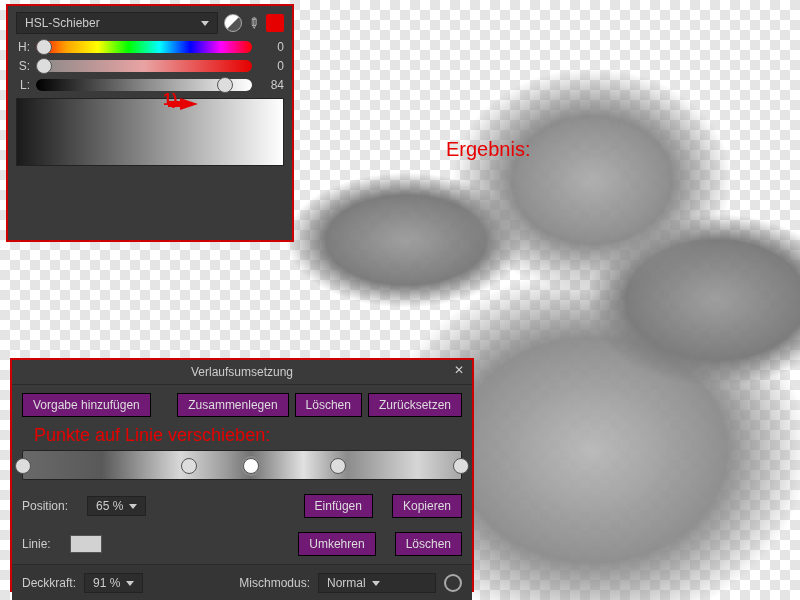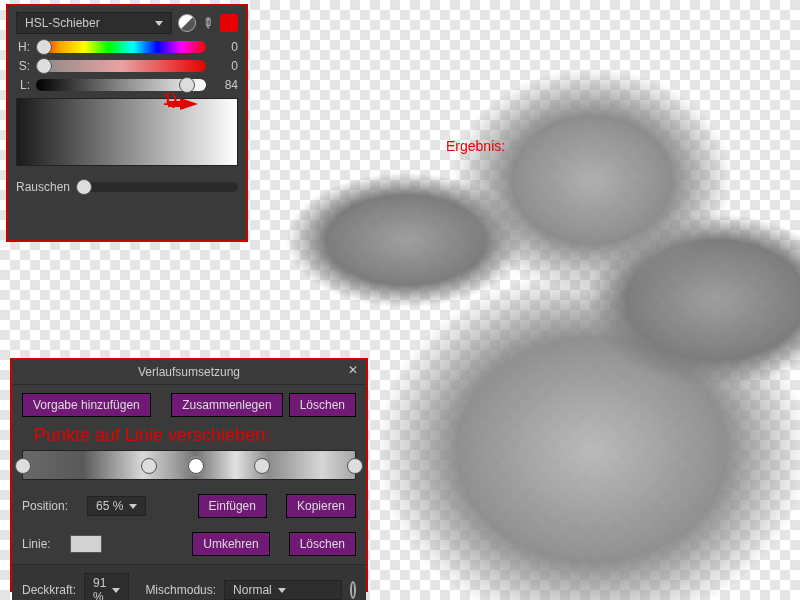--- a/index.html
+++ b/index.html
@@ -8,24 +8,24 @@
     linear-gradient(-45deg,#e5e5e5 25%,transparent 25%),
     linear-gradient(45deg,transparent 75%,#e5e5e5 75%),
     linear-gradient(-45deg,transparent 75%,#e5e5e5 75%);
     background-size:20px 20px;background-position:0 0,0 10px,10px -10px,-10px 0}
   .angel{position:absolute;right:-40px;top:0;width:620px;height:600px;background:
     radial-gradient(ellipse 200px 160px at 60% 30%,#aaa 0%,#888 40%,transparent 70%),
     radial-gradient(ellipse 180px 120px at 80% 50%,#999 0%,#777 50%,transparent 72%),
     radial-gradient(ellipse 300px 250px at 60% 75%,#b5b5b5 0%,#8a8a8a 45%,transparent 72%),
     radial-gradient(ellipse 160px 90px at 30% 40%,#9a9a9a 0%,#777 50%,transparent 75%);
     filter:grayscale(1) contrast(1.05);opacity:.95}
-  .label-erg{position:absolute;left:446px;top:138px;color:#e60000;font-size:14px;font-weight:400}
+  .label-erg{position:absolute;left:446px;top:138px;color:#e60000;font-size:20px;font-weight:400}
   
   .panel{position:absolute;background:#3a3a3a;border:2px solid #c00;box-sizing:border-box}
-  #hsl{left:6px;top:4px;width:242px;height:238px;padding:6px 8px}
+  #hsl{left:6px;top:4px;width:288px;height:238px;padding:6px 8px}
   .hsl-head{display:flex;align-items:center;gap:6px;margin-bottom:6px}
   .dd{background:#2d2d2d;color:#ccc;padding:3px 8px;border:1px solid #222;flex:1;display:flex;justify-content:space-between;align-items:center}
   .chev{border-left:4px solid transparent;border-right:4px solid transparent;border-top:5px solid #ccc}
   .circ{width:16px;height:16px;border-radius:50%;border:1px solid #aaa;background:linear-gradient(135deg,#fff 48%,#555 52%)}
   .brush{display:inline-block;transform:rotate(45deg);font-size:14px}
   .sw{width:18px;height:18px;background:#e60000;border-radius:2px}
   .row{display:flex;align-items:center;gap:6px;margin:5px 0}
   .row .lab{width:14px;text-align:right}
   .track{flex:1;height:12px;border-radius:6px;position:relative}
   .hue{background:linear-gradient(90deg,red,orange,yellow,lime,cyan,blue,magenta,red)}
@@ -33,21 +33,21 @@
   .lig{background:linear-gradient(90deg,#000,#888,#fff)}
   .thumb{position:absolute;top:-2px;width:14px;height:14px;border-radius:50%;background:#ddd;border:1px solid #555}
   .val{width:26px;text-align:right}
   .ann1{position:absolute;left:155px;top:85px;color:#e60000;font-size:16px;font-weight:bold}
   .arrow{position:absolute;left:172px;top:92px;width:0;height:0;border-top:6px solid transparent;border-bottom:6px solid transparent;border-left:18px solid #e60000}
   .arrow::after{content:"";position:absolute;left:-30px;top:-3px;width:14px;height:6px;background:#e60000}
   .grad-prev{margin-top:6px;height:66px;border:1px solid #222;background:linear-gradient(90deg,#1a1a1a,#fff)}
   .noise{display:flex;align-items:center;gap:6px;margin-top:14px}
   .noise .ntrack{flex:1;height:10px;background:#2a2a2a;border-radius:5px;position:relative}
   
-  #gm{left:10px;top:358px;width:358px;height:234px;padding:0}
+  #gm{left:10px;top:358px;width:464px;height:234px;padding:0}
   .gm-title{background:#3a3a3a;color:#ccc;text-align:center;padding:5px 0;position:relative;border-bottom:1px solid #2b2b2b}
   .close{position:absolute;right:6px;top:4px;width:14px;height:14px;line-height:13px;text-align:center;color:#ccc}
   .gm-body{padding:8px 10px}
   .btnrow{display:flex;gap:6px;margin-bottom:8px}
   .btn{background:#701a75;color:#ddd;border:1px solid #000000;padding:4px 10px;font-size:12px}
   .spacer{flex:1}
   .ann2{color:#e60000;font-size:18px;margin:2px 0 4px 12px}
   .ramp{height:28px;border:1px solid #222;position:relative;border-radius:2px;
     background:linear-gradient(90deg,#696969 0%,#595959 18%,#d8d8d8 36%,#9e9e9e 46%,#747474 52%,#e1e1e1 64%,#8c8c8c 74%,#d6d6d6 90%,#a6a6a6 100%)}
   .stop{position:absolute;top:7px;width:14px;height:14px;border-radius:50%;background:#ddd;border:1px solid #555;transform:translateX(-50%)}
@@ -95,39 +95,34 @@
     <div class="track lig">
         <div class="thumb" style="left:84%"></div>
       </div>
     <span class="val">84</span>
   </div>
   <div class="ann1">1)</div>
   <div class="arrow"></div>
 
   <div class="grad-prev"></div>
 
-  <div class="noise">
-    <span>Rauschen</span>
-    <div class="ntrack">
-        <div class="thumb" style="left:0%;top:-3px"></div>
-      </div>
-  </div>
 </div>
 
 <div id="gm" class="panel">
   <div class="gm-title">
     <span>Verlaufsumsetzung</span>
     <span class="close">✕</span>
   </div>
   <div class="gm-body">
     <div class="btnrow">
       <button class="btn">Vorgabe hinzufügen</button>
       <span class="spacer"></span>
       <button class="btn">Zusammenlegen</button>
       <button class="btn">Löschen</button>
+      <button class="btn">Zurücksetzen</button>
     </div>
     <div class="ann2">Punkte auf Linie verschieben:</div>
     <div class="ramp">
       <div class="stop" style="left:0%"></div>
       <div class="stop" style="left:38%"></div>
       <div class="stop sel" style="left:52%"></div>
       <div class="stop" style="left:72%"></div>
       <div class="stop" style="left:100%"></div>
     </div>
 

